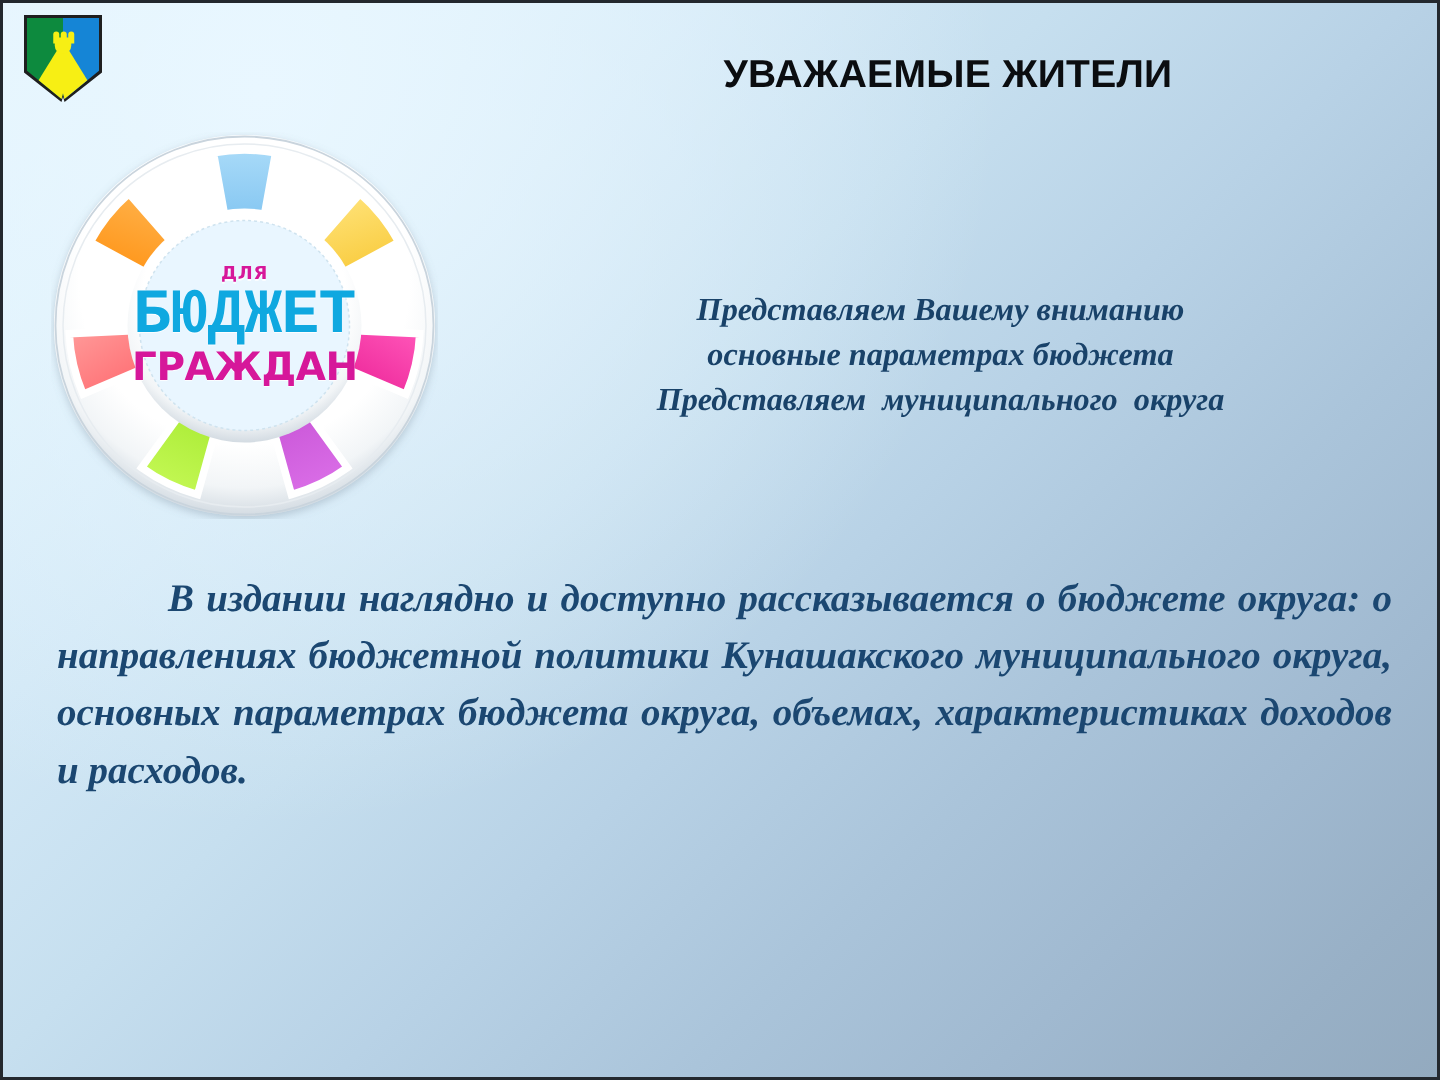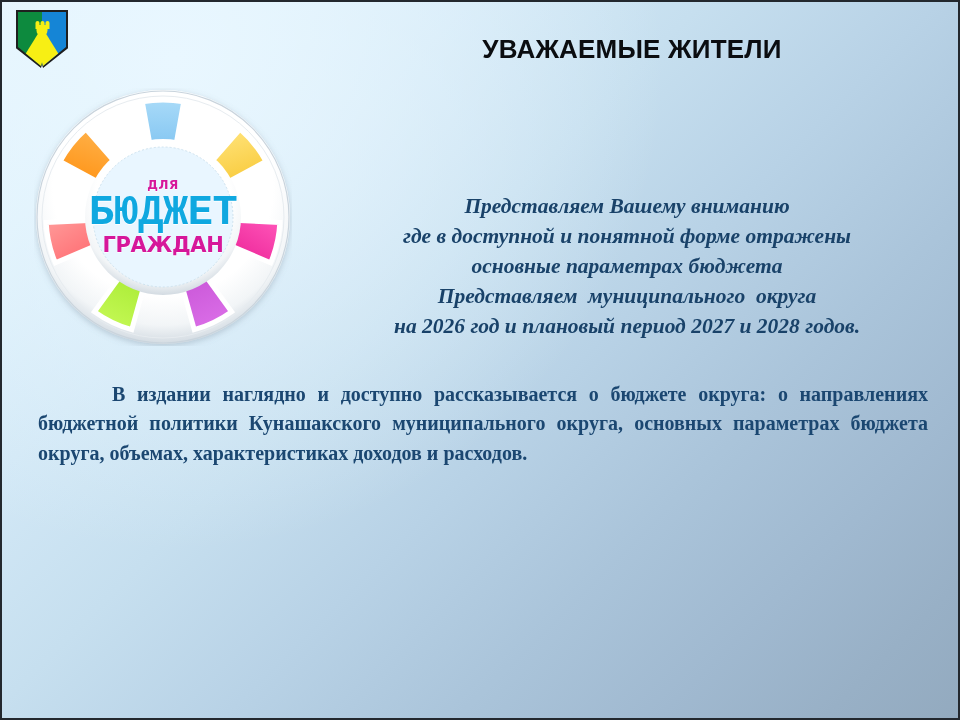--- a/index.html
+++ b/index.html
@@ -124,21 +124,21 @@
     font-weight: bold;
     font-size: 42px;
     color: #0fa8e0;
     letter-spacing: -0.5px;
     margin-top: 1px;
     text-shadow: 0 1px 0 rgba(255,255,255,0.85);
   }
   .wc-grazhdan {
     font-family: "DejaVu Sans", sans-serif;
     font-weight: bold;
-    font-size: 21px;
+    font-size: 26px;
     color: #d6179a;
     letter-spacing: -0.3px;
     margin-top: 1px;
     text-shadow: 0 1px 0 rgba(255,255,255,0.8);
   }
 
   
   #headline {
     position: absolute;
     left: 320px;
@@ -171,22 +171,23 @@
   }
   #intro .in-line { display: block; white-space: pre; }
 
   
   #body-text {
     position: absolute;
     left: 36px;
     top: 378px;
     width: 890px;
     font-family: "Liberation Serif", serif;
-    font-weight: bold;
-    font-size: 20px;
+    font-style: italic;
+    font-weight: bold;
+    font-size: 26px;
     line-height: 1.47;
     color: #1b4771;
     text-align: justify;
   }
   #body-text p {
     margin: 0;
     text-indent: 74px;
     text-align: justify;
     text-align-last: left;
   }
@@ -287,23 +288,21 @@
       <div class="wc-grazhdan">ГРАЖДАН</div>
     </div>
   </div>
 
   <div id="headline">
     <span class="hl-line">УВАЖАЕМЫЕ ЖИТЕЛИ</span>
   </div>
 
   <div id="intro">
     <span class="in-line">Представляем Вашему вниманию</span>
-    <span class="in-line">где в доступной и понятной форме отражены</span>
     <span class="in-line">основные параметрах бюджета</span>
     <span class="in-line">Представляем  муниципального  округа</span>
-    <span class="in-line">на 2026 год и плановый период 2027 и 2028 годов.</span>
   </div>
 
   <div id="body-text">
     <p>В издании наглядно и доступно рассказывается о  бюджете округа: о направлениях бюджетной политики Кунашакского муниципального округа, основных параметрах бюджета округа, объемах, характеристиках доходов и расходов.</p>
   </div>
 
 </div>
 
 </body></html>

